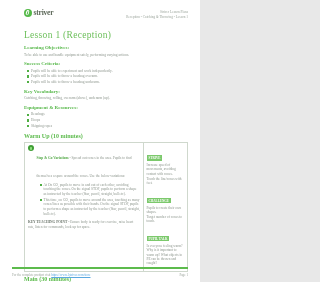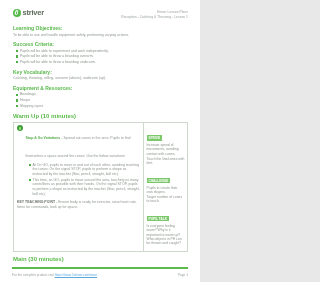--- a/index.html
+++ b/index.html
@@ -7,21 +7,22 @@
     width:200px;height:282px;overflow:hidden;
     background:#e8e8e8;
     font-family:"Liberation Sans", sans-serif;
     -webkit-font-smoothing:antialiased;
   }
   .page{
     position:relative;
     width:200px;height:282px;
     background:#ffffff;
     box-sizing:border-box;
-    padding:9px 12px 0 13px;
+    padding:9px 12px 0 24px;
+    font-family:Liberation Serif, serif;
   }
 
   
   .header{display:flex;align-items:flex-start;justify-content:space-between;height:16px;}
   .brand{display:flex;align-items:center;gap:1.5px;}
   .brand-mark{width:8px;height:8px;border-radius:50%;background:#54b948;position:relative;flex:none;}
   .brand-mark:after{
     content:"";position:absolute;left:2.4px;top:1.4px;
     width:2.6px;height:5px;border-radius:40%;background:#ffffff;
     transform:rotate(18deg);
@@ -123,20 +124,21 @@
     <div class="brand">
       <span class="brand-mark"></span>
       <span class="brand-name">striver</span>
     </div>
     <div class="hdr-right">
       <div>Striver Lesson Plans</div>
       <div>Reception - Catching &amp; Throwing - Lesson 1</div>
     </div>
   </div>
 
+  <div class="doc-title">Lesson  1  (Reception)</div>
 
   <div class="sec">
     <div class="sec-head lo">Learning Objectives:</div>
     <p class="body-text">To be able to use and handle equipment safely, performing varying actions.</p>
   </div>
 
   <div class="sec">
     <div class="sec-head">Success Criteria:</div>
     <ul class="blist">
       <li>Pupils will be able to experiment and work independently.</li>

